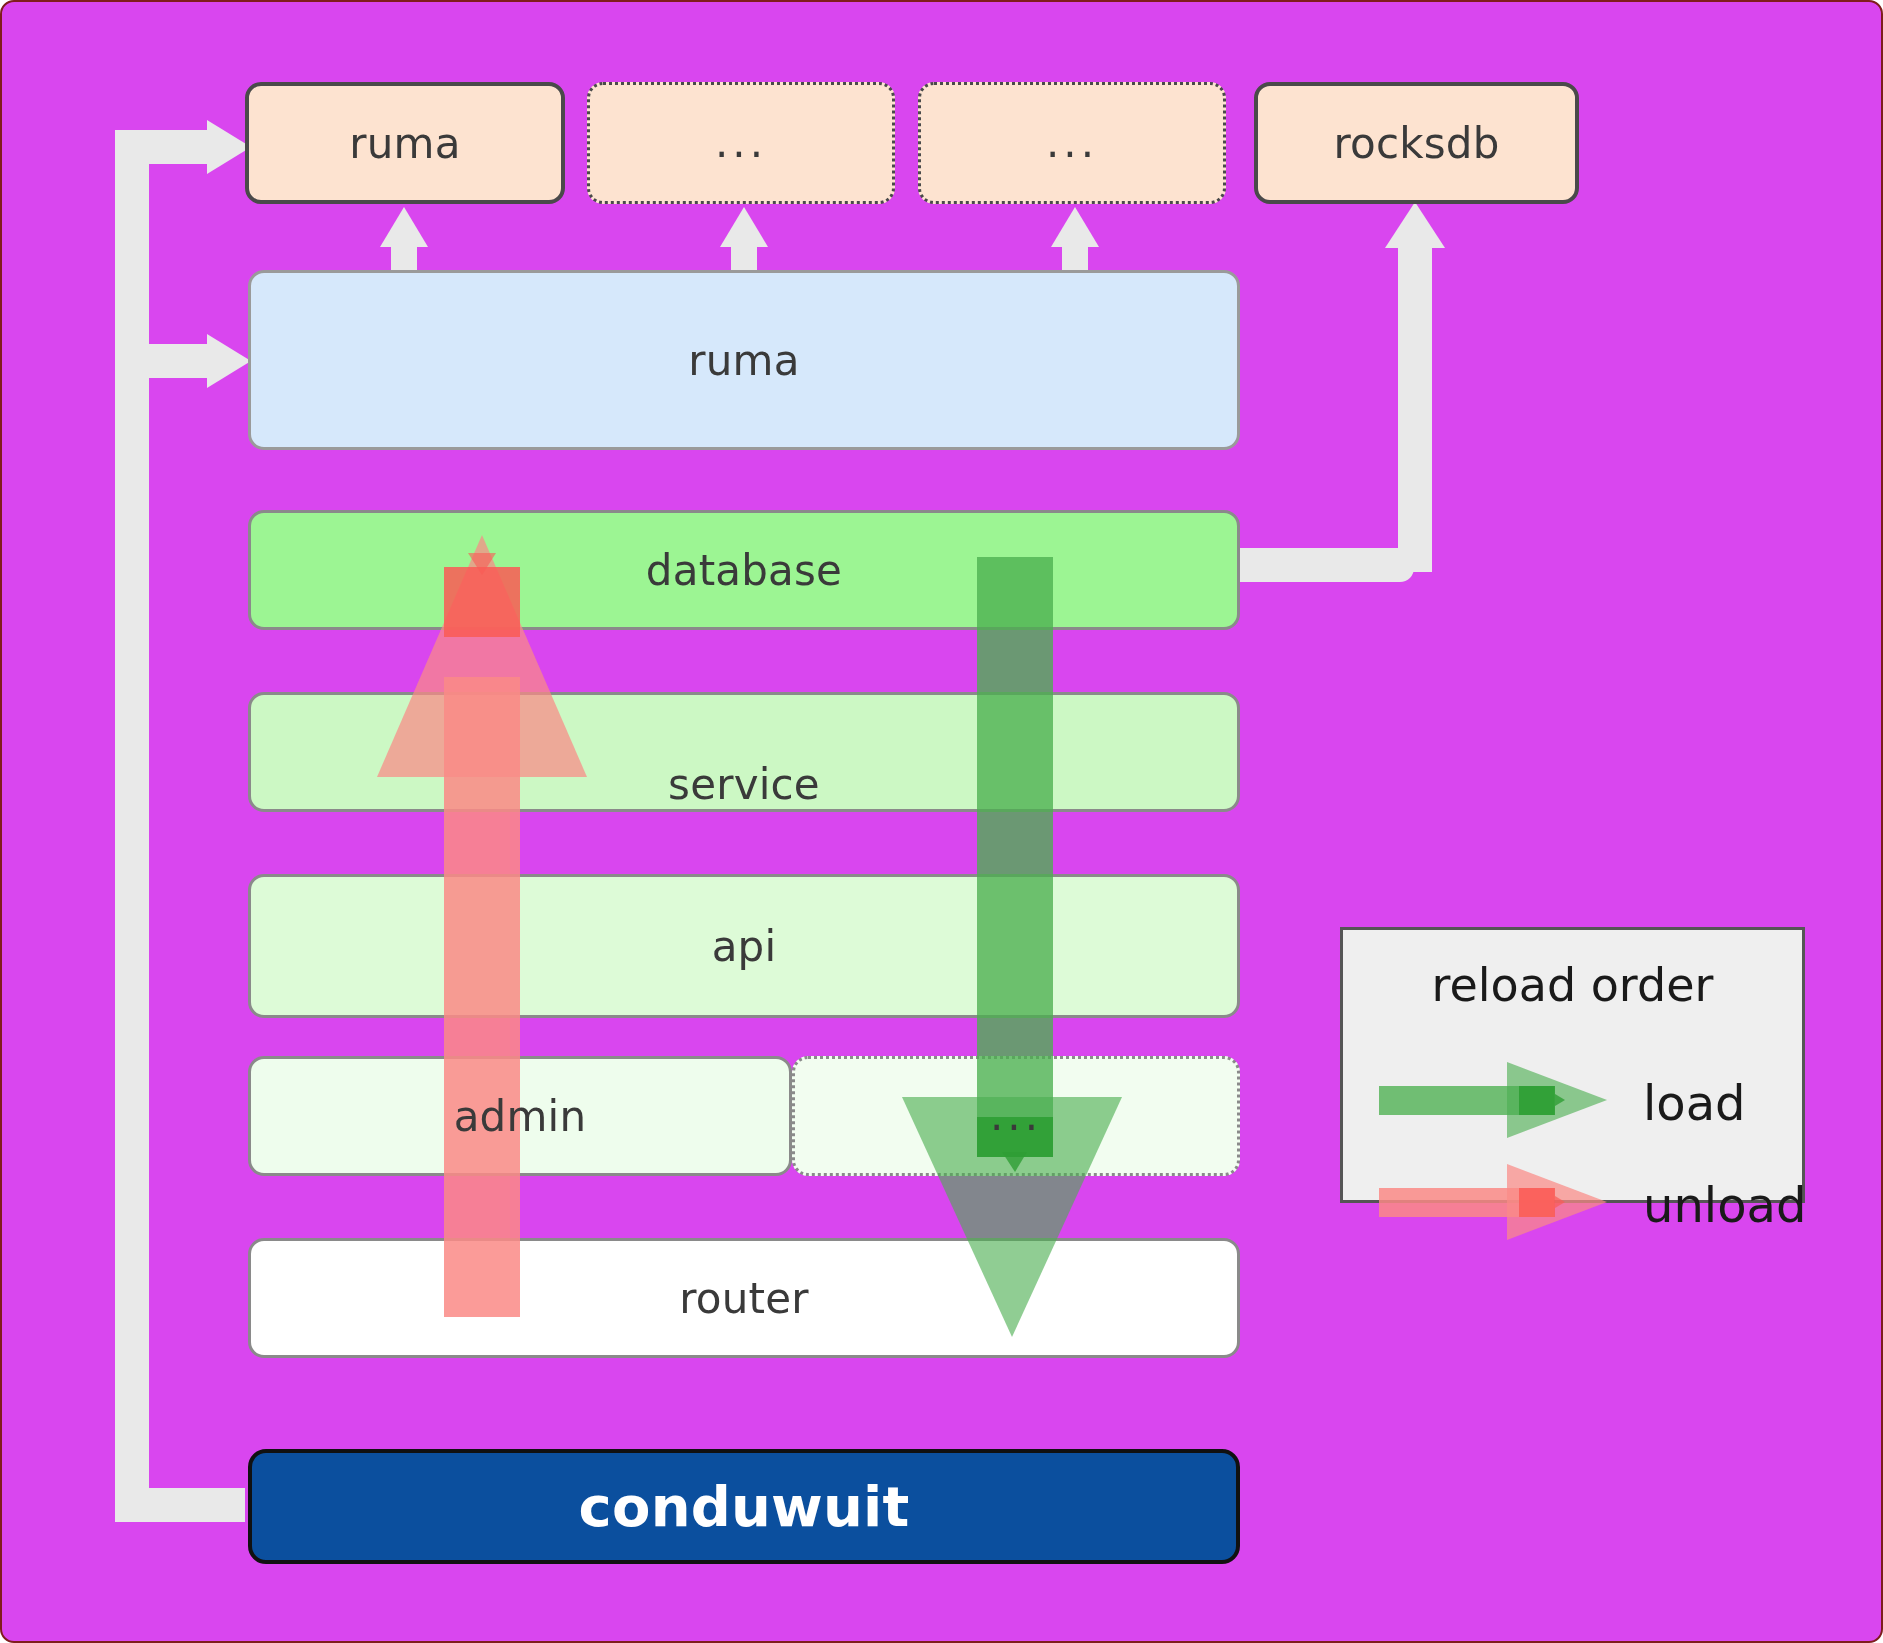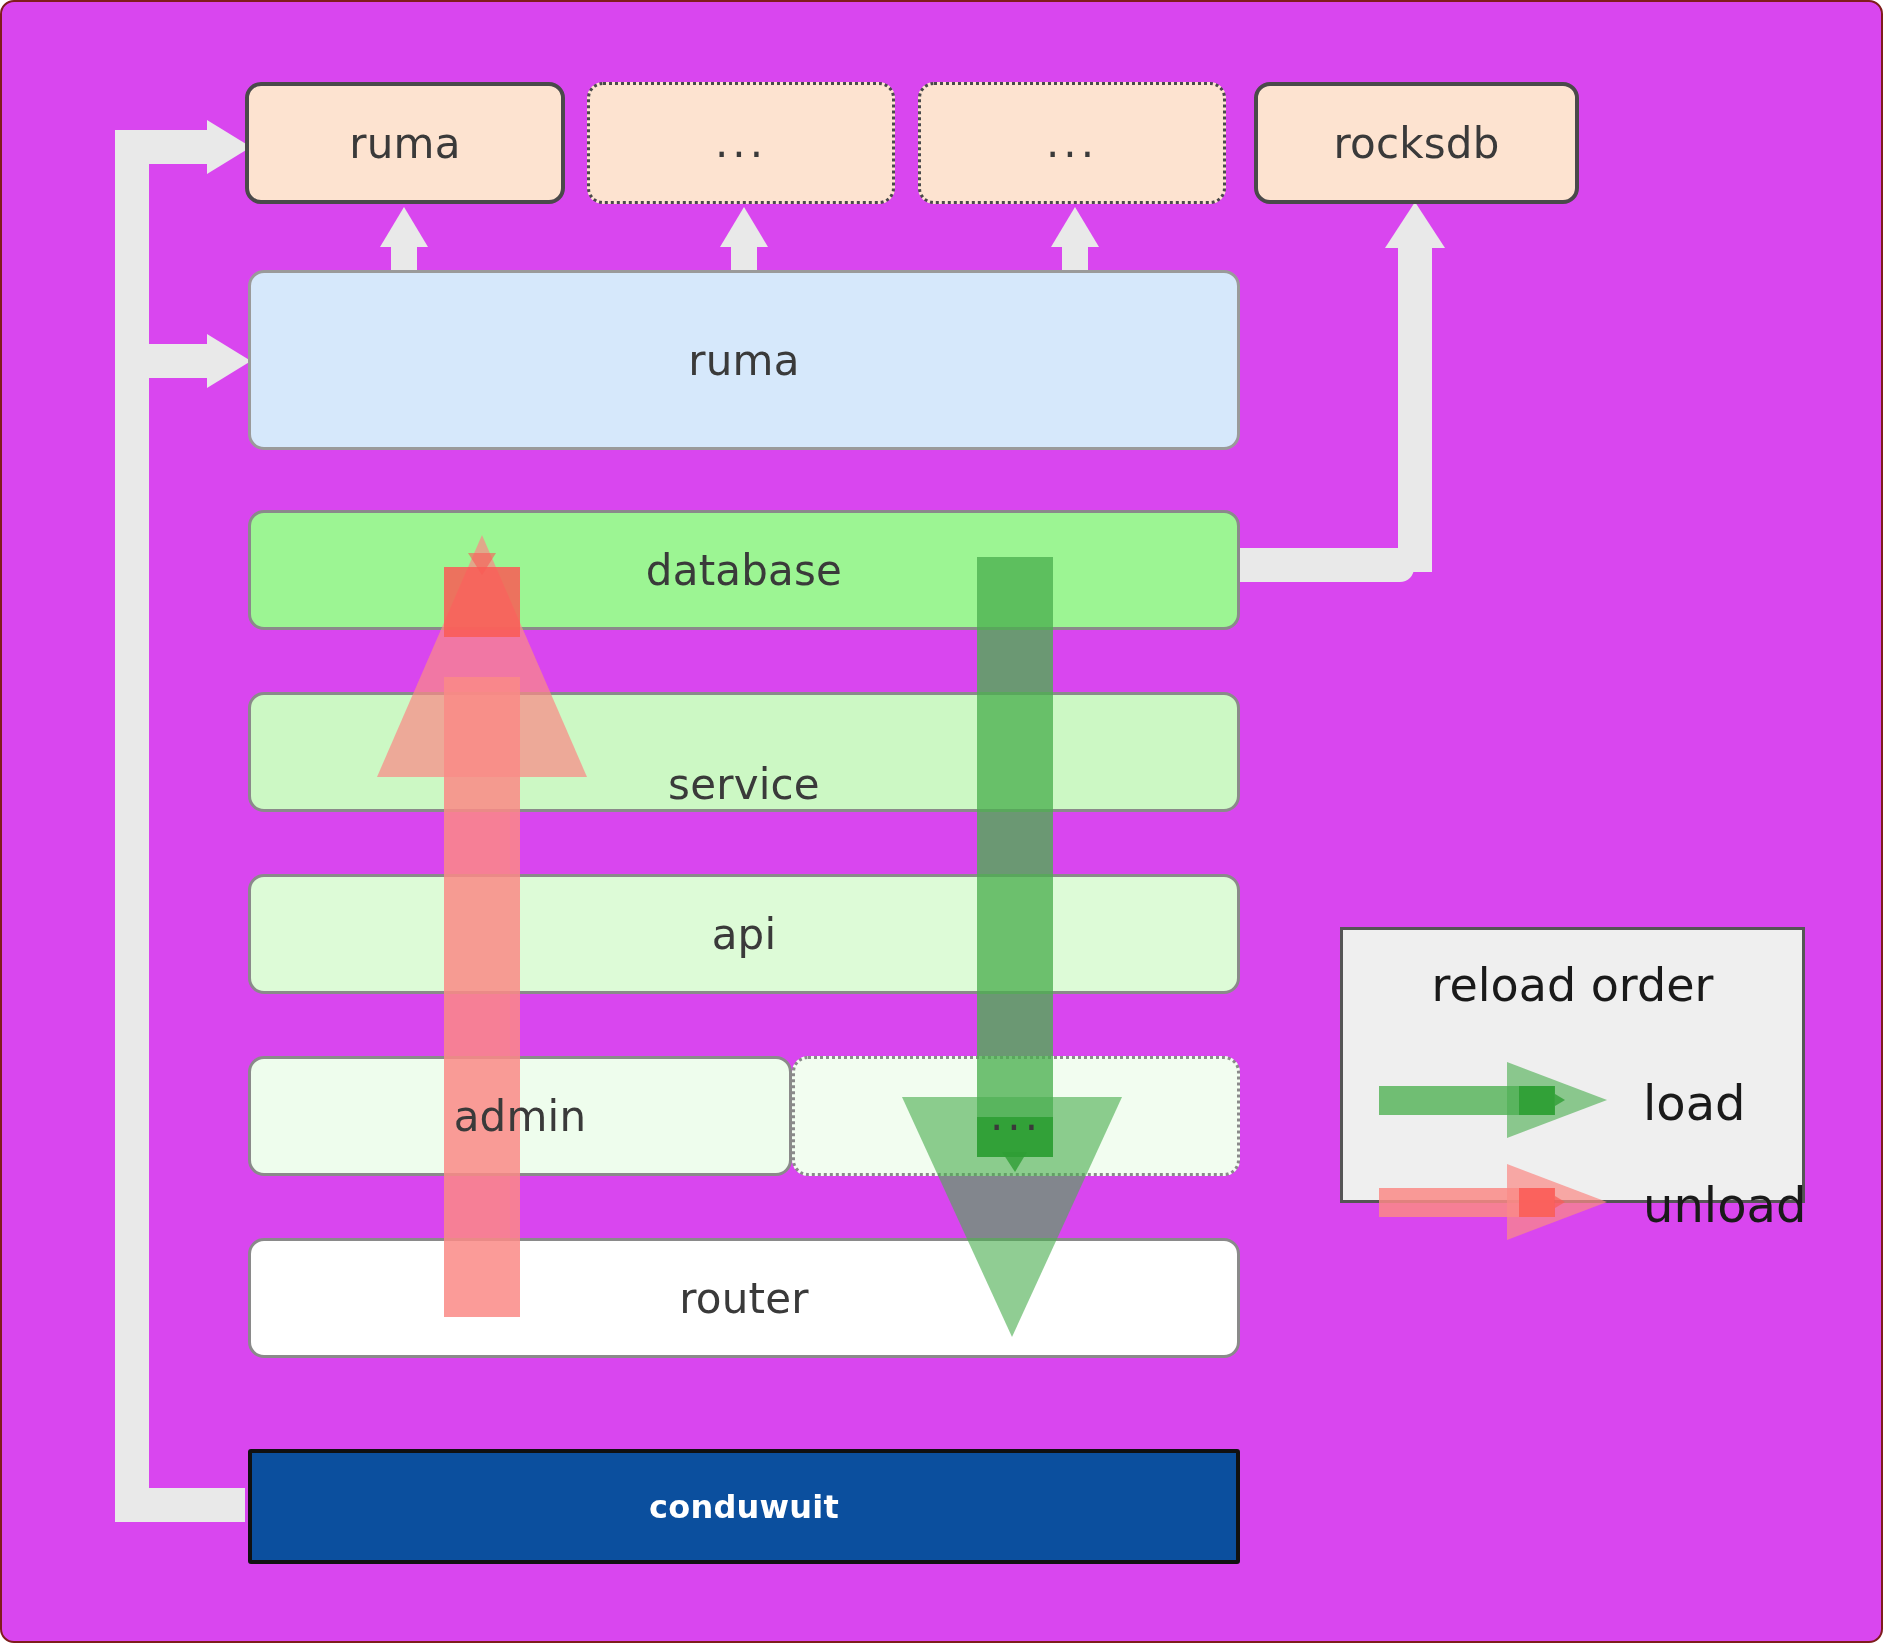--- a/index.html
+++ b/index.html
@@ -54,23 +54,23 @@
   .layer {
     border: 3px solid #8a8a8a;
     border-radius: 16px;
   }
   .layer.dotted { border: 3px dotted #8a8a8a; }
 
   
   .root {
     background: #0b4f9e;
     border: 4px solid #111111;
-    border-radius: 3px;
+    border-radius: 18px;
     color: #ffffff;
-    font-size: 32px;
+    font-size: 56px;
     font-weight: bold;
   }
 
   
   .grey { position: absolute; background: #e9e9e9; }
   .grey-head { position: absolute; width: 0; height: 0; }
 
   
   .legend {
     position: absolute;
@@ -148,21 +148,21 @@
   </div>
 
   <div class="node layer" style="left:246px; top:508px; width:992px; height:120px; background:#9cf593;">
     <span class="lbl">database</span>
   </div>
 
   <div class="node layer" style="left:246px; top:690px; width:992px; height:120px; background:#ccf8c4;align-items:flex-end;">
     <span class="lbl">service</span>
   </div>
 
-  <div class="node layer" style="left:246px; top:872px; width:992px; height:120px; background:#ddfbd7;">
+  <div class="node layer" style="left:246px; top:872px; width:992px; height:144px; background:#ddfbd7;">
     <span class="lbl">api</span>
   </div>
 
   <div class="node layer" style="left:246px; top:1054px; width:544px; height:120px; background:#eefded;">
     <span class="lbl">admin</span>
   </div>
 
   <div class="node layer dotted" style="left:790px; top:1054px; width:448px; height:120px; background:#f2fdf0;">
     <span class="lbl ellipsis">...</span>
   </div>

